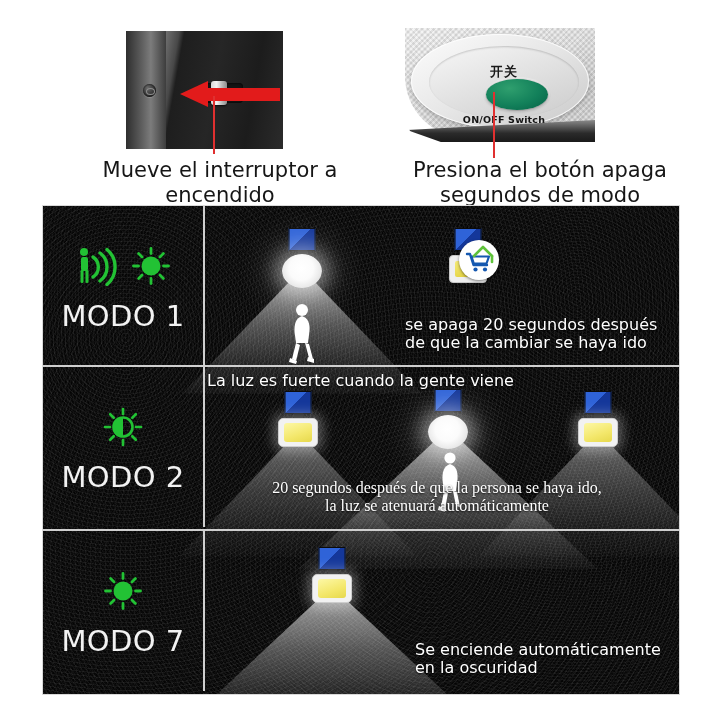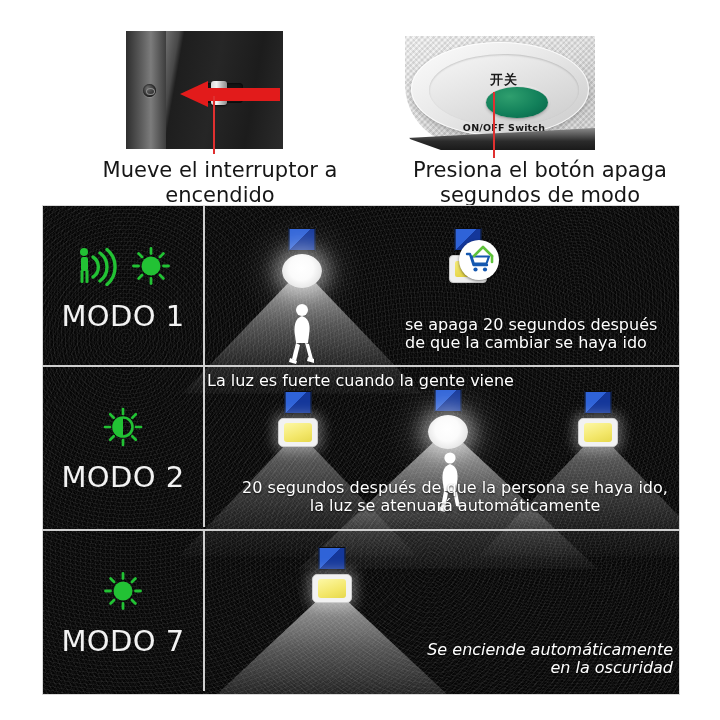--- a/index.html
+++ b/index.html
@@ -96,21 +96,20 @@
     width: 1.6px; height: 58px;
     background: #e03030;
   }
 
   
   .photo-button {
     position: absolute;
     left: 405px; top: 28px;
     width: 190px; height: 122px;
     overflow: hidden;
-    margin-top: 8px;
   }
   .pb-body {
     position: absolute;
     left: 0; top: 0; width: 190px; height: 110px;
     border-radius: 0 0 0 62px;
     background:
       repeating-linear-gradient(135deg, rgba(0,0,0,.07) 0 2px, rgba(255,255,255,.10) 2px 4px),
       repeating-linear-gradient(45deg, rgba(0,0,0,.06) 0 2px, rgba(255,255,255,.09) 2px 4px),
       linear-gradient(160deg,#f4f4f4 0%, #e3e3e3 45%, #cfcfcf 72%, #dcdcdc 100%);
   }
@@ -259,22 +258,22 @@
     position: absolute;
     font-family: "DejaVu Sans", sans-serif;
     color: #ffffff;
     font-size: 16px;
     line-height: 1.14;
     text-shadow: 0 1px 2px rgba(0,0,0,.9);
   }
   .st-top-1 { left: 4px; top: 5px; width: 470px; text-align: left; }
   .st-bot-1 { left: 200px; top: 110px; width: 268px; }
   .st-top-2 { left: 2px; top: 5px; width: 470px; text-align: left; }
-  .st-bot-2 { left: 30px; top: 112px; width: 440px; text-align: center; }
-  .st-bot-3 { left: 210px; top: 110px; width: 258px; text-align: right; font-style: italic; }
+  .st-bot-2 { left: 12px; top: 112px; width: 440px; text-align: center; font-family: Liberation Serif, serif; }
+  .st-bot-3 { left: 210px; top: 110px; width: 258px; text-align: left; }
 
   
   .lamp { position: absolute; }
   .solar-panel {
     position: absolute;
     left: 50%; top: 0;
     transform: translateX(-50%);
     width: 27px; height: 23px;
     background: #1b49b5;
     background-image:

